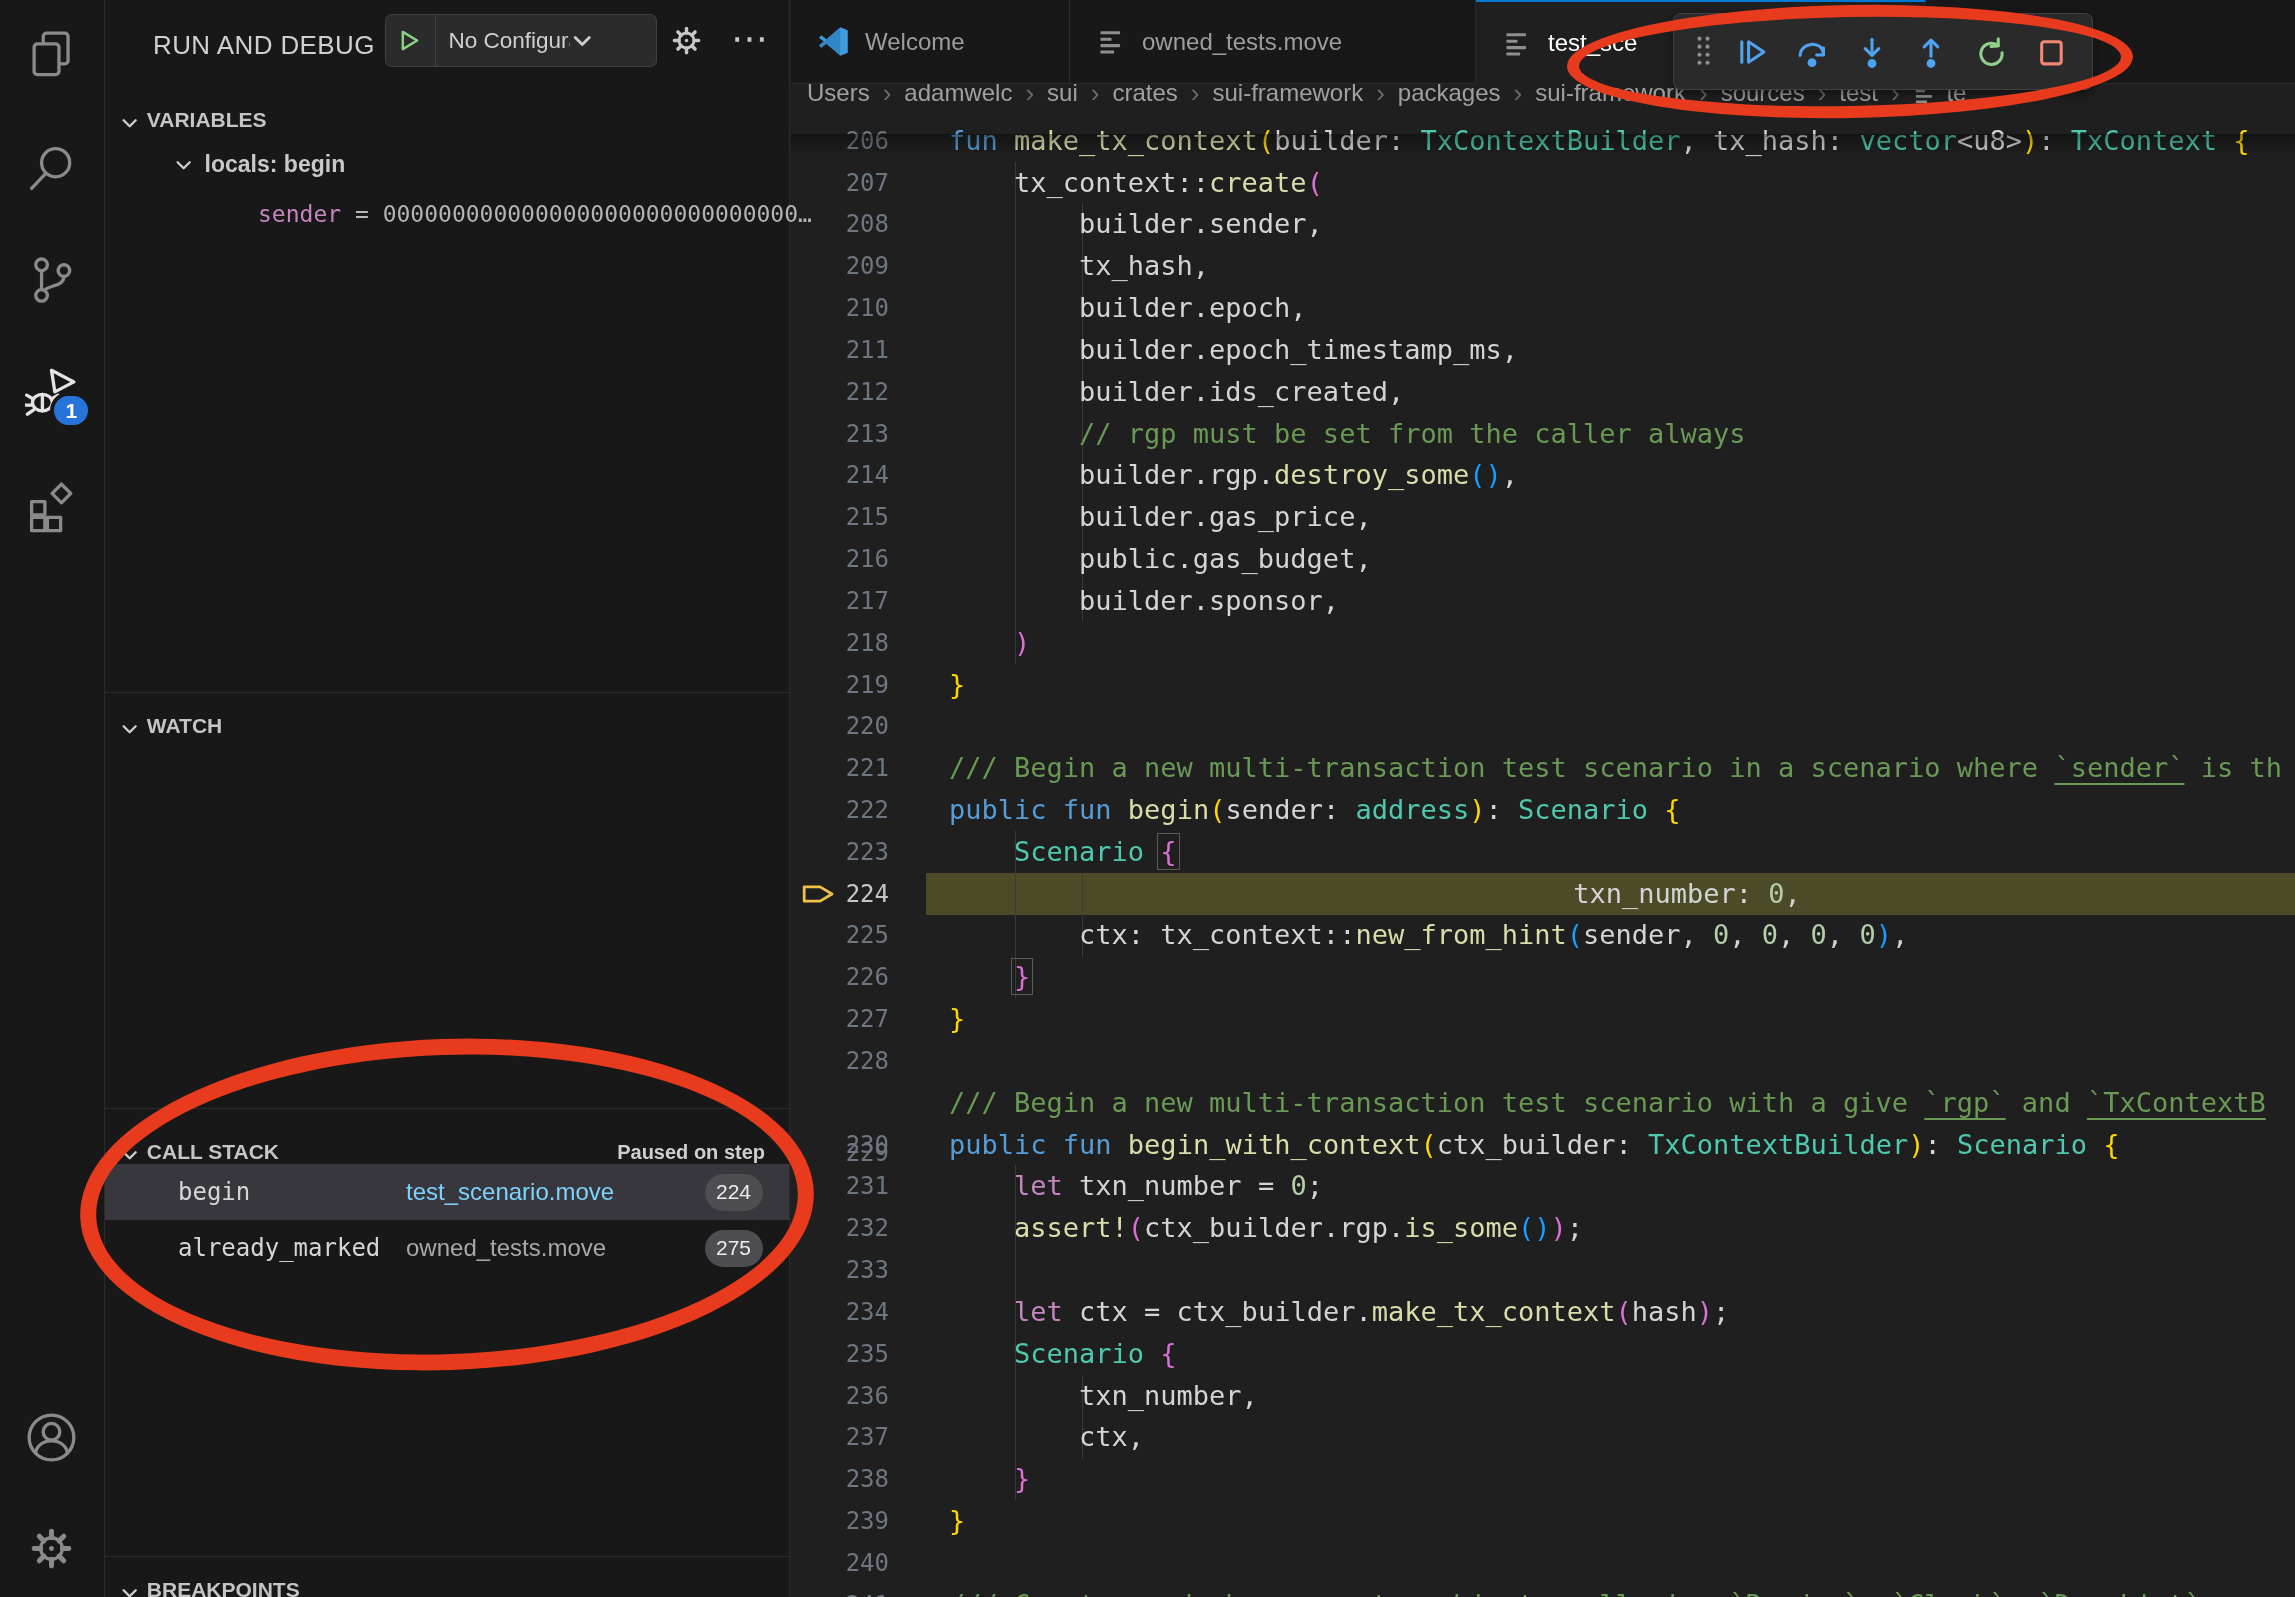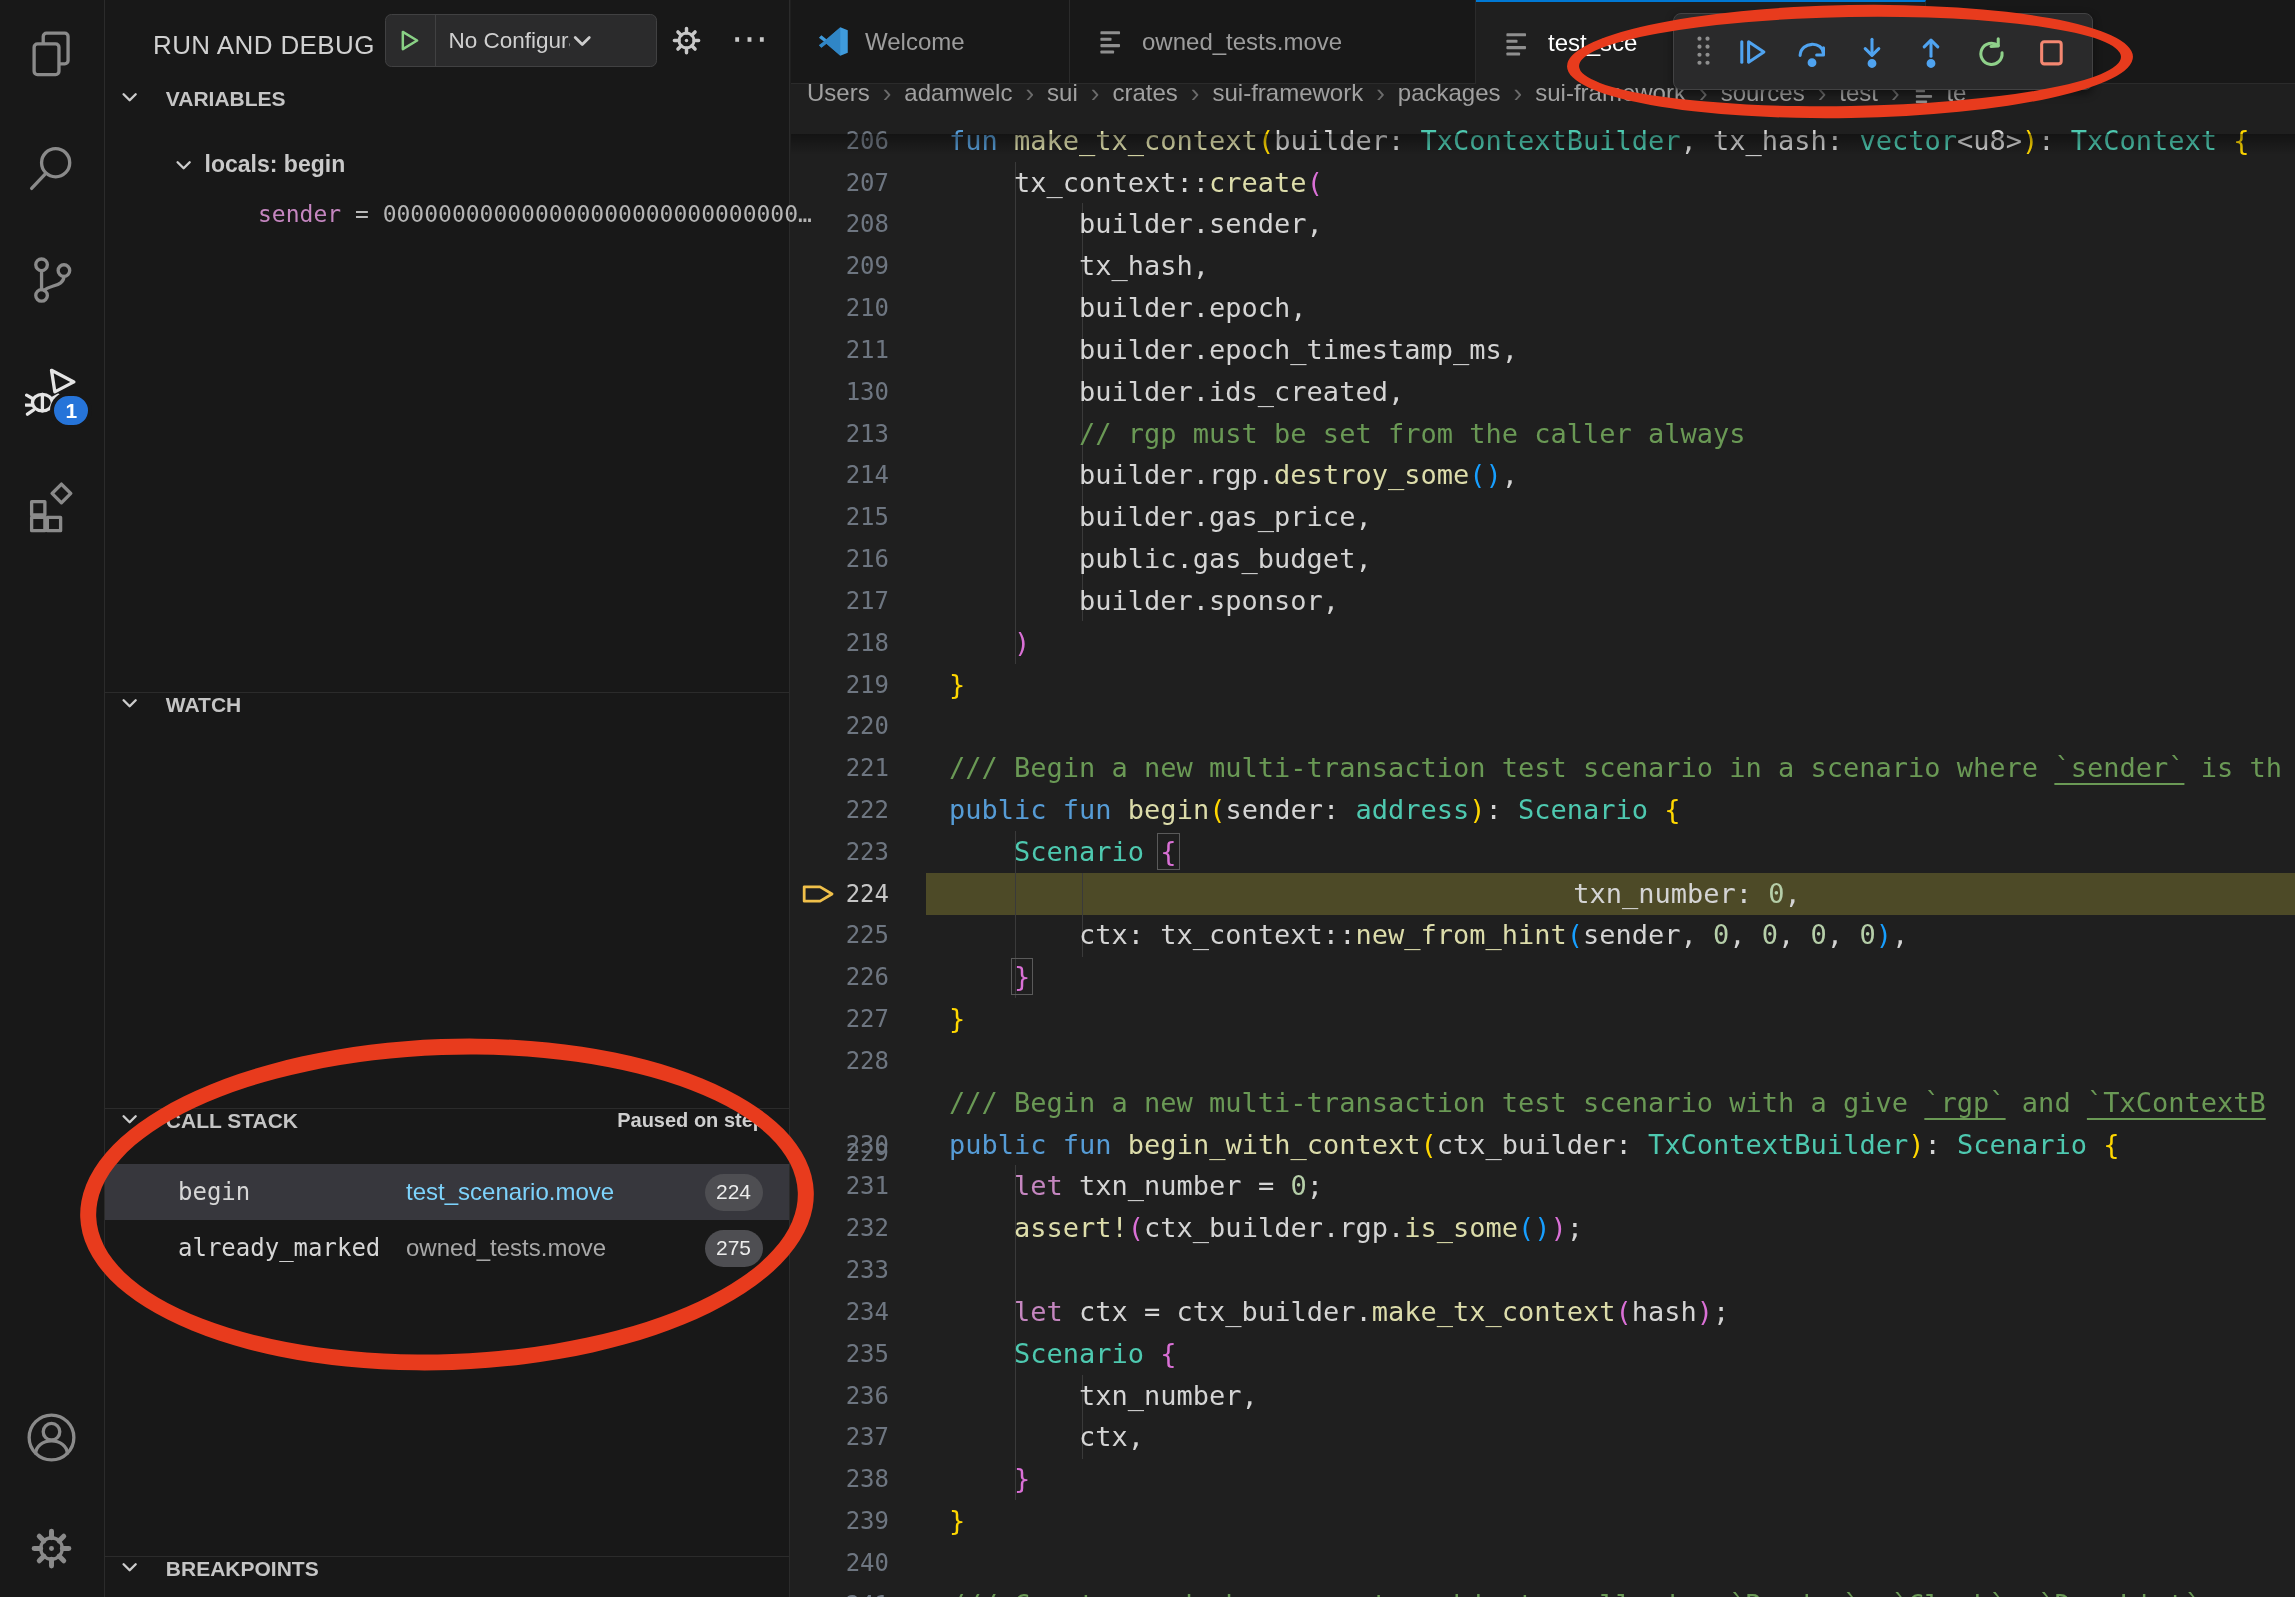--- a/index.html
+++ b/index.html
@@ -19,21 +19,21 @@
   #sb-header{position:absolute;top:0;left:0;width:100%;height:80px}
   #sb-title{position:absolute;left:48px;top:30px;font-size:26px;color:#d0d0d0;letter-spacing:0.4px}
   #config{position:absolute;left:280px;top:13.7px;width:272px;height:53px;background:#2b2b2c;border:0.8px solid #414142;border-radius:6.4px;display:flex;align-items:center;overflow:hidden}
   #config .play{margin-left:13px}
   #config .cfg-label{margin-left:14.5px;width:135px;overflow:hidden;white-space:nowrap;font-size:22.5px;color:#cfcfcf;border-left:0.8px solid #414142;padding-left:13px;height:53px;line-height:53px}
   #config .chev{margin-left:1.6px}
   #gear-btn{position:absolute;left:563px;top:22px;width:37px;height:37px;color:#c8c8c8}
   #more-btn{position:absolute;left:626px;top:14.5px;font-size:37px;color:#c8c8c8;line-height:48px}
   .sec{position:absolute;left:0;width:100%}
   .sec.bordered{border-top:0.8px solid #2b2b2b}
-  .sec-head{display:flex;align-items:flex-start;height:45px;padding-left:14.5px;gap:27px;font-size:21px;font-weight:bold;color:#c5c5c5}
+  .sec-head{display:flex;align-items:flex-end;height:45px;padding-left:14.5px;gap:8px;font-size:21px;font-weight:bold;color:#c5c5c5}
   .sec-head .spacer{flex:1}
   .paused{font-size:20px;font-weight:bold;color:#cfcfcf;margin-right:24px}
   .tree-row{display:flex;align-items:center;height:45px}
   #row-locals{padding-left:69px;gap:11.3px;font-size:23px;font-weight:bold;color:#c9c9c9;margin-top:9.7px}
   #row-sender{padding-left:153px;font-family:"DejaVu Sans Mono",monospace;font-size:23px;margin-top:4.8px;white-space:pre}
   #row-sender .vname{color:#c586c0}
   #row-sender .veq{color:#b9b9b9}
   #row-sender .vval{color:#b4b4b4}
   #sec-variables{top:87px}
   #sec-watch{top:692px;height:161px}
@@ -290,21 +290,21 @@
       <div class="ln" style="top: 162px;">207</div>
       <div class="codeline" style="top: 162px;"><span class="p">    tx_context::</span><span class="fn">create</span><span class="b2">(</span></div>
       <div class="ln" style="top: 203px;">208</div>
       <div class="codeline" style="top: 203px;"><span class="p">        builder.sender,</span></div>
       <div class="ln" style="top: 245px;">209</div>
       <div class="codeline" style="top: 245px;"><span class="p">        tx_hash,</span></div>
       <div class="ln" style="top: 287px;">210</div>
       <div class="codeline" style="top: 287px;"><span class="p">        builder.epoch,</span></div>
       <div class="ln" style="top: 329px;">211</div>
       <div class="codeline" style="top: 329px;"><span class="p">        builder.epoch_timestamp_ms,</span></div>
-      <div class="ln" style="top: 371px;">130</div>
+      <div class="ln" style="top: 371px;">212</div>
       <div class="codeline" style="top: 371px;"><span class="p">        builder.ids_created,</span></div>
       <div class="ln" style="top: 413px;">213</div>
       <div class="codeline" style="top: 413px;"><span class="cmt">        // rgp must be set from the caller always</span></div>
       <div class="ln" style="top: 454px;">214</div>
       <div class="codeline" style="top: 454px;"><span class="p">        builder.rgp.</span><span class="fn">destroy_some</span><span class="b3">()</span><span class="p">,</span></div>
       <div class="ln" style="top: 496px;">215</div>
       <div class="codeline" style="top: 496px;"><span class="p">        builder.gas_price,</span></div>
       <div class="ln" style="top: 538px;">216</div>
       <div class="codeline" style="top: 538px;"><span class="p">        public.gas_budget,</span></div>
       <div class="ln" style="top: 580px;">217</div>

